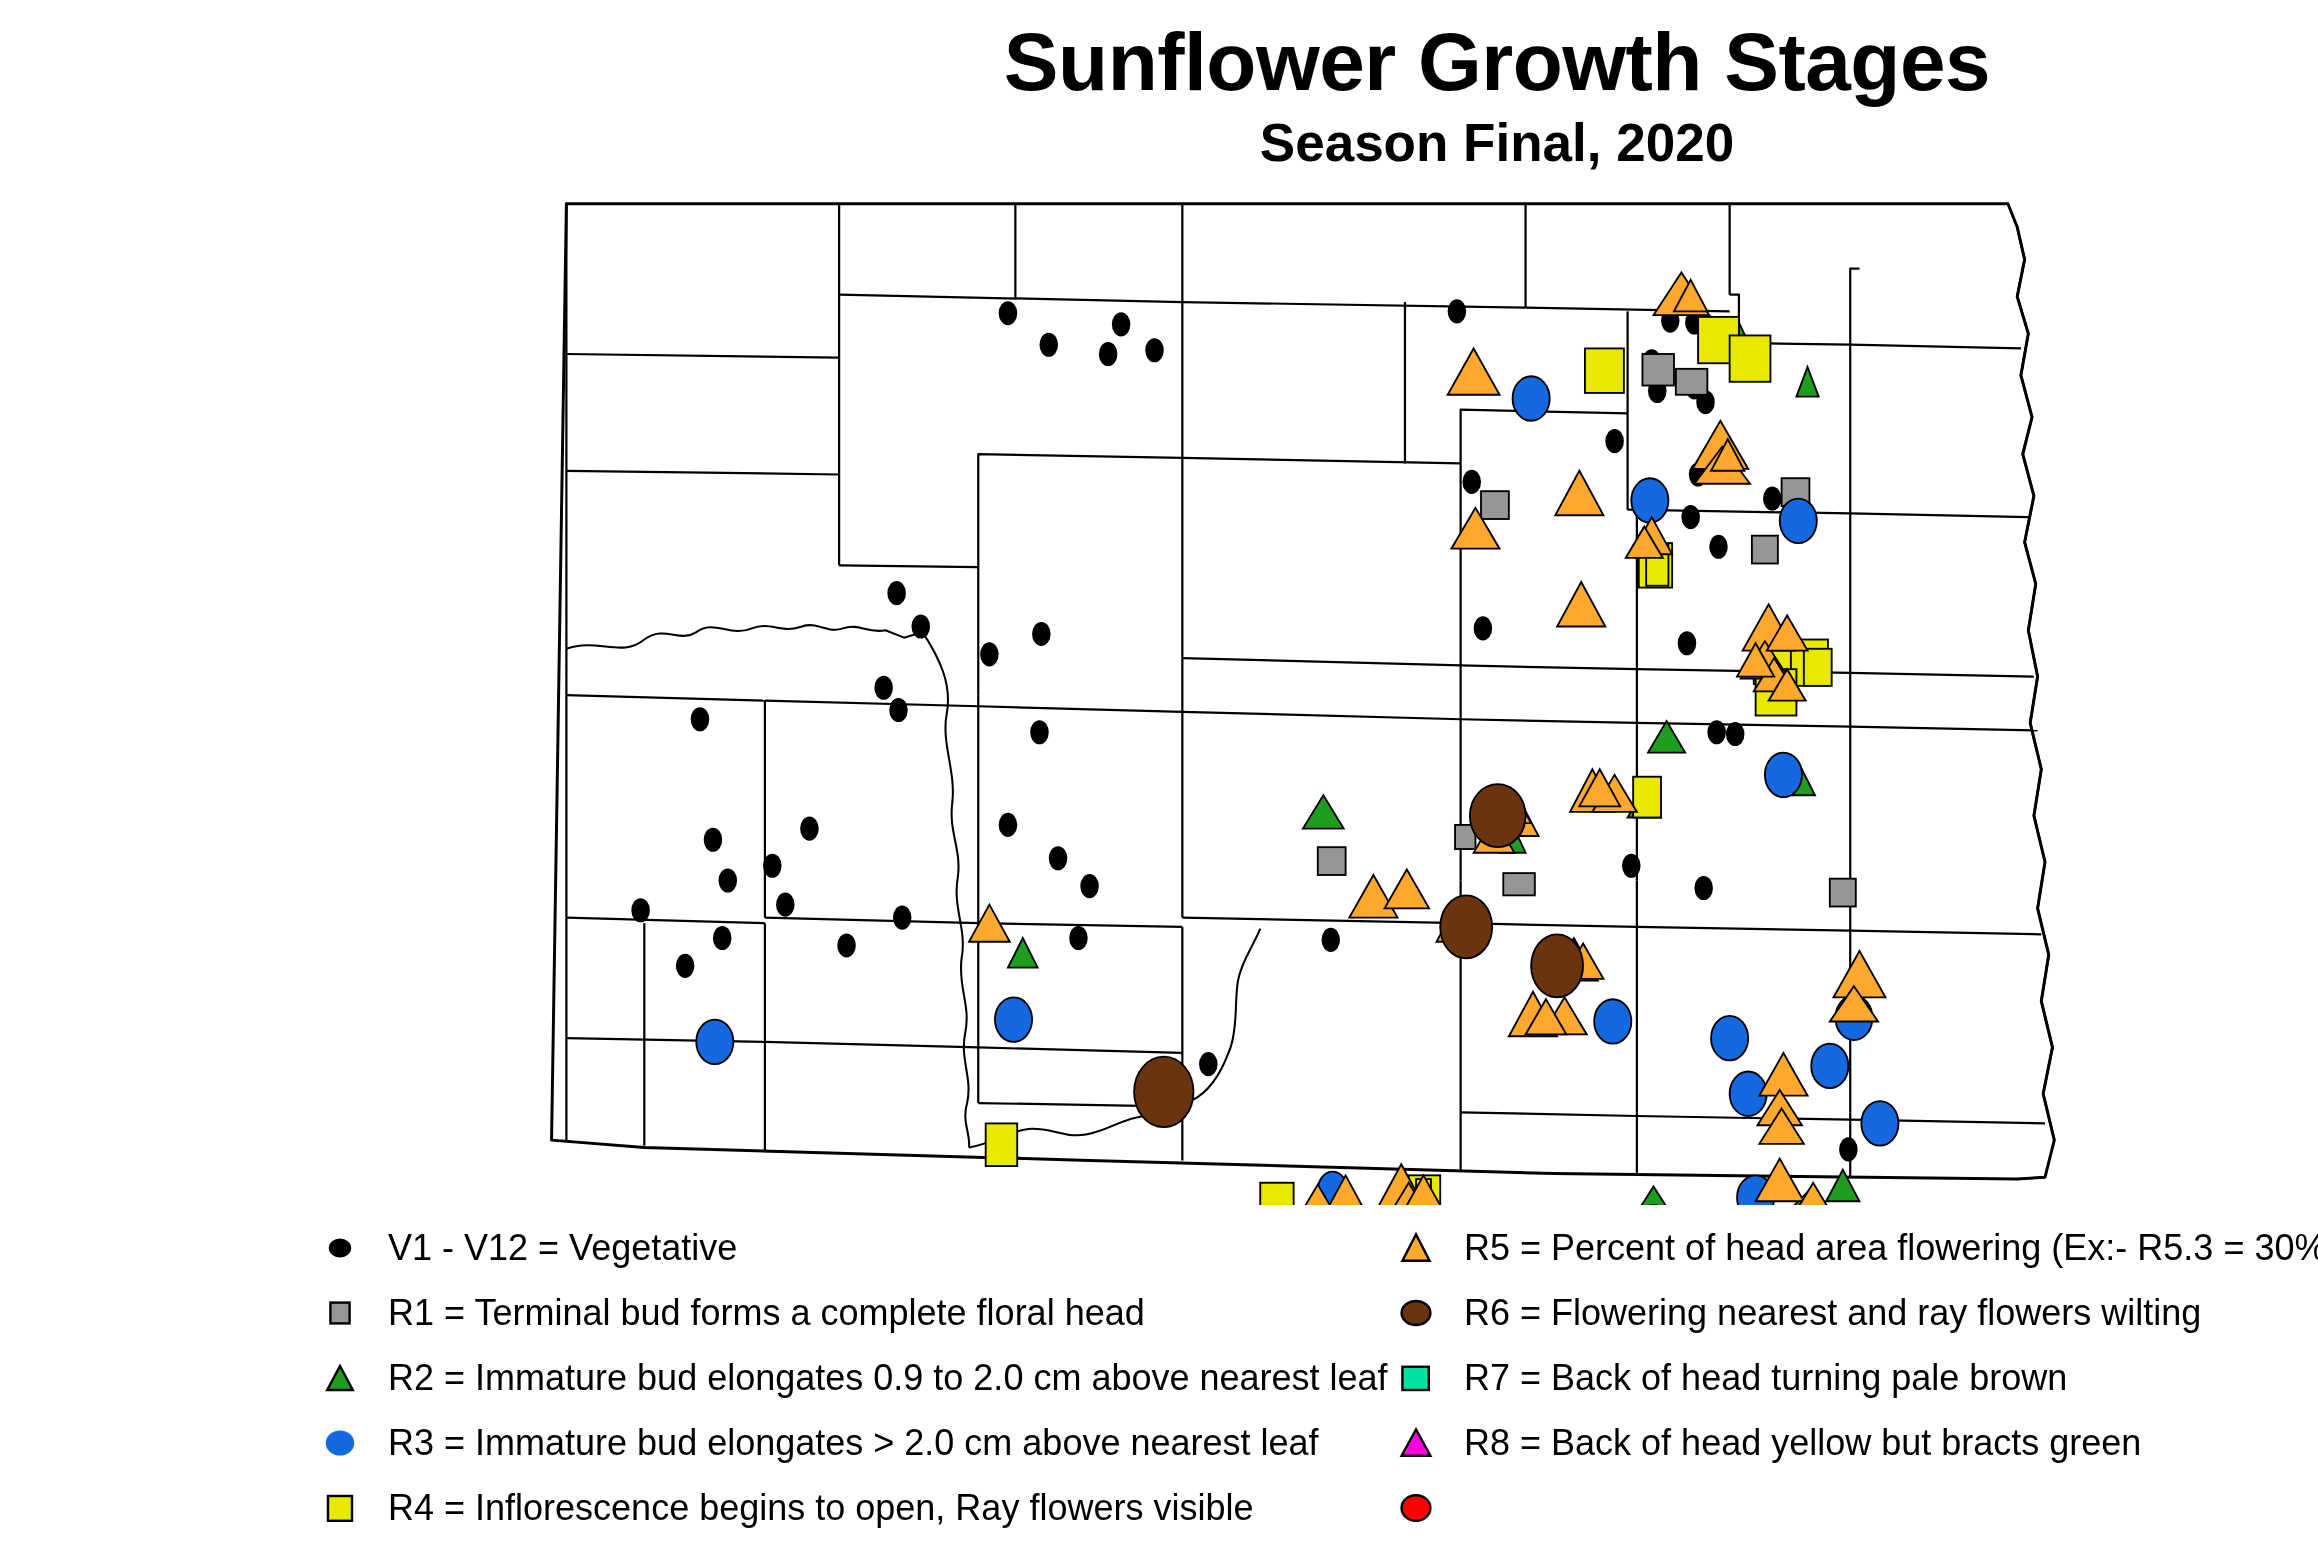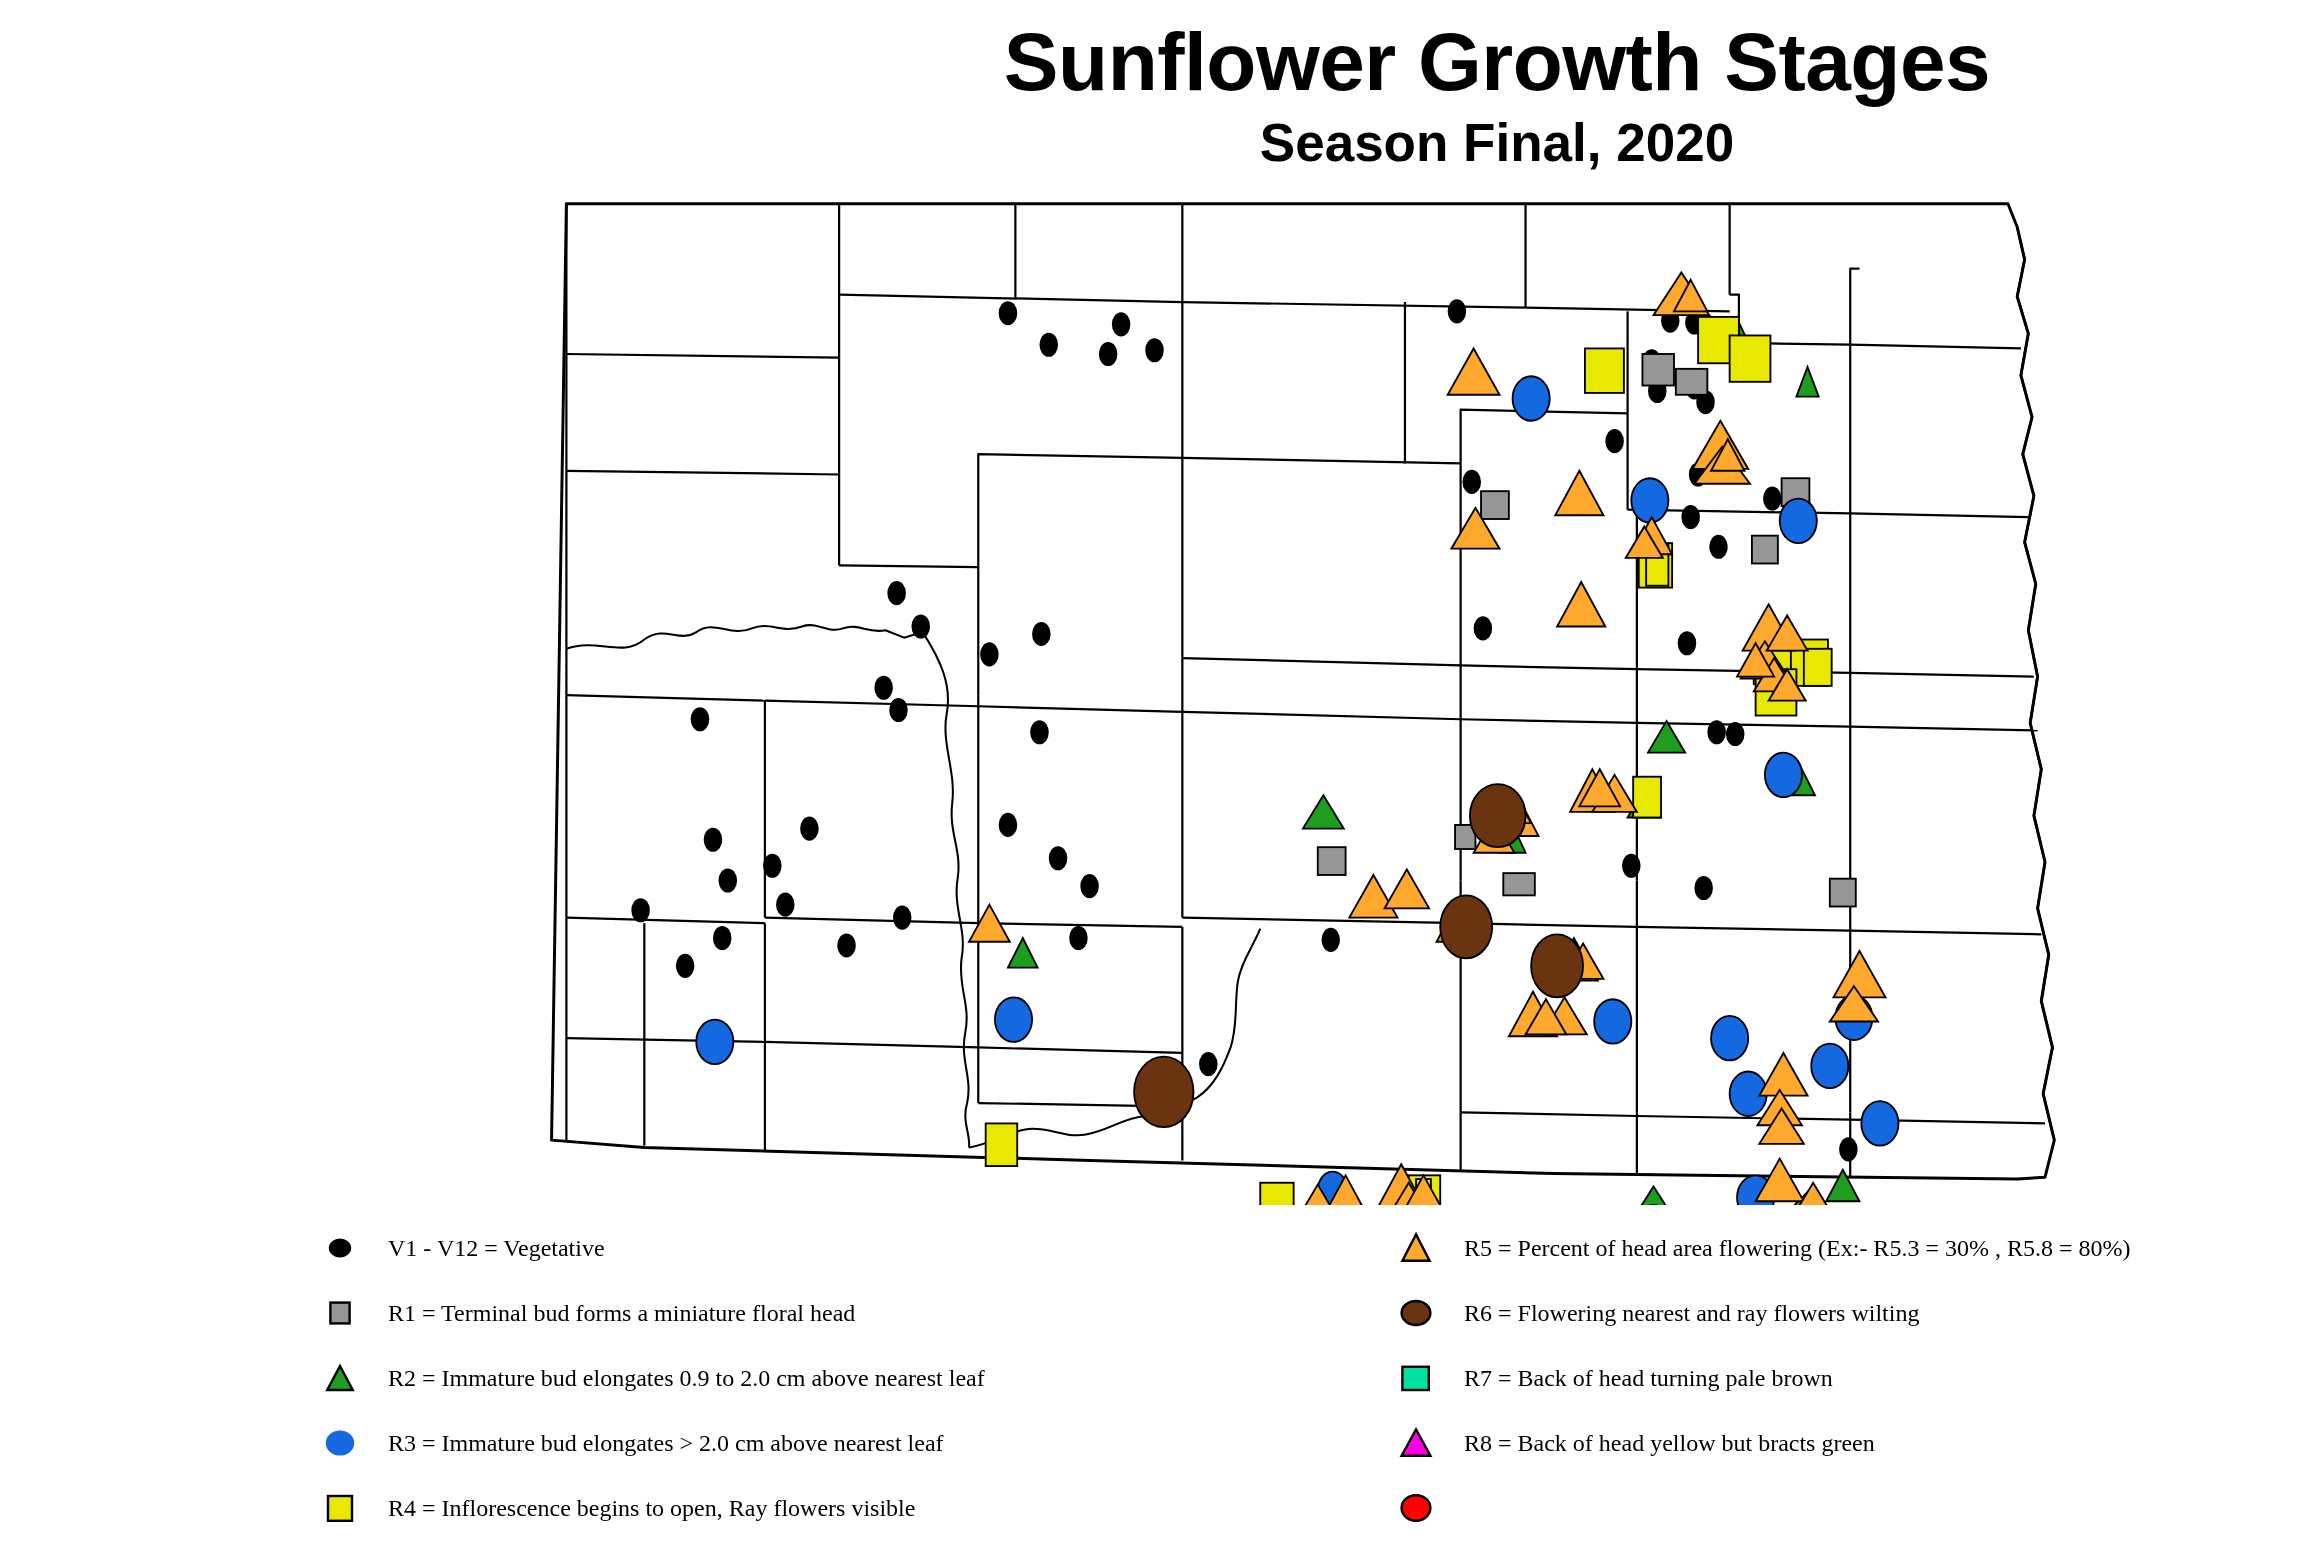--- a/index.html
+++ b/index.html
@@ -33,22 +33,22 @@
   .legend-col{position:absolute;top:0;}
   #legend-col-left{left:320px;width:1080px;}
   #legend-col-right{left:1396px;width:1484px;}
   .legend-row{position:relative;height:65px;}
   .legend-mark{
     position:absolute;left:0;top:50%;transform:translateY(-50%);
     width:40px;height:40px;
   }
   .legend-label{
     position:absolute;left:68px;top:50%;transform:translateY(-50%);
-    font-size:24px;white-space:nowrap;line-height:1;
-    font-family:Liberation Serif, serif;
+    font-size:36px;white-space:nowrap;line-height:1;
+    font-family:Liberation Sans, sans-serif;
   }
 </style>
 </head>
 <body>
 
 <div id="stage">
 
   <div id="title-block">
     <div id="main-title">Sunflower Growth Stages</div>
     <div id="sub-title">Season Final, 2020</div>
@@ -390,21 +390,21 @@
         <svg class="legend-mark" viewBox="0 0 100 100">
           <ellipse cx="50" cy="50" rx="26" ry="22" fill="#000000" stroke="#000000" stroke-width="4"></ellipse>
         </svg>
         <span class="legend-label">V1 - V12 = Vegetative</span>
       </div>
 
       <div class="legend-row">
         <svg class="legend-mark" viewBox="0 0 100 100">
           <rect x="26" y="24" width="48" height="52" fill="#969696" stroke="#000000" stroke-width="6"></rect>
         </svg>
-        <span class="legend-label">R1 = Terminal bud forms a miniature floral head</span>
+        <span class="legend-label">R1 = Terminal bud forms a complete floral head</span>
       </div>
 
       <div class="legend-row">
         <svg class="legend-mark" viewBox="0 0 100 100">
           <polygon points="50,20 82,80 18,80" fill="#1E9E1E" stroke="#000000" stroke-width="6"></polygon>
         </svg>
         <span class="legend-label">R2 = Immature bud elongates 0.9 to 2.0 cm above nearest leaf</span>
       </div>
 
       <div class="legend-row">

